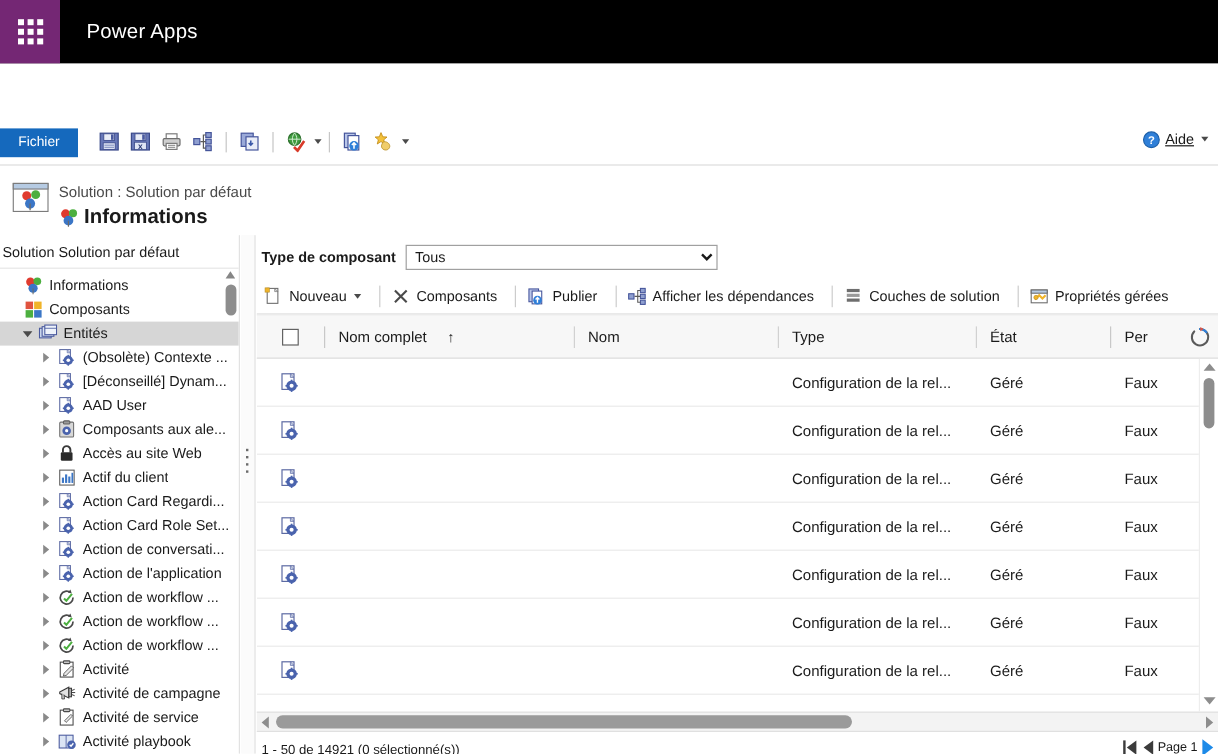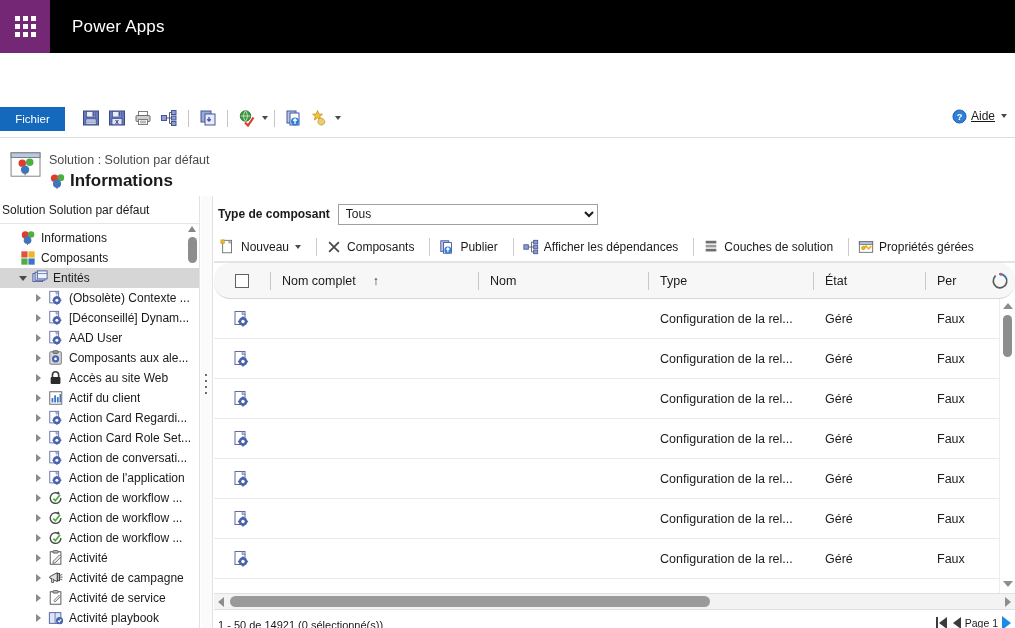--- a/index.html
+++ b/index.html
@@ -285,21 +285,20 @@
     height: 330px;
     border-top: 1px solid #e4e4e4;
   }
   .grid-head {
     display: flex;
     height: 36px;
     background: #f7f7f7;
     border-bottom: 1px solid #d8d8d8;
     align-items: center;
     position: relative;
-    border-radius: 16px;
   }
   .gh-cell {
     font-size: 12.5px;
     color: #1a1a1a;
     display: flex; align-items: center;
     height: 36px;
     position: relative;
     cursor: pointer;
     overflow: hidden;
     white-space: nowrap;

